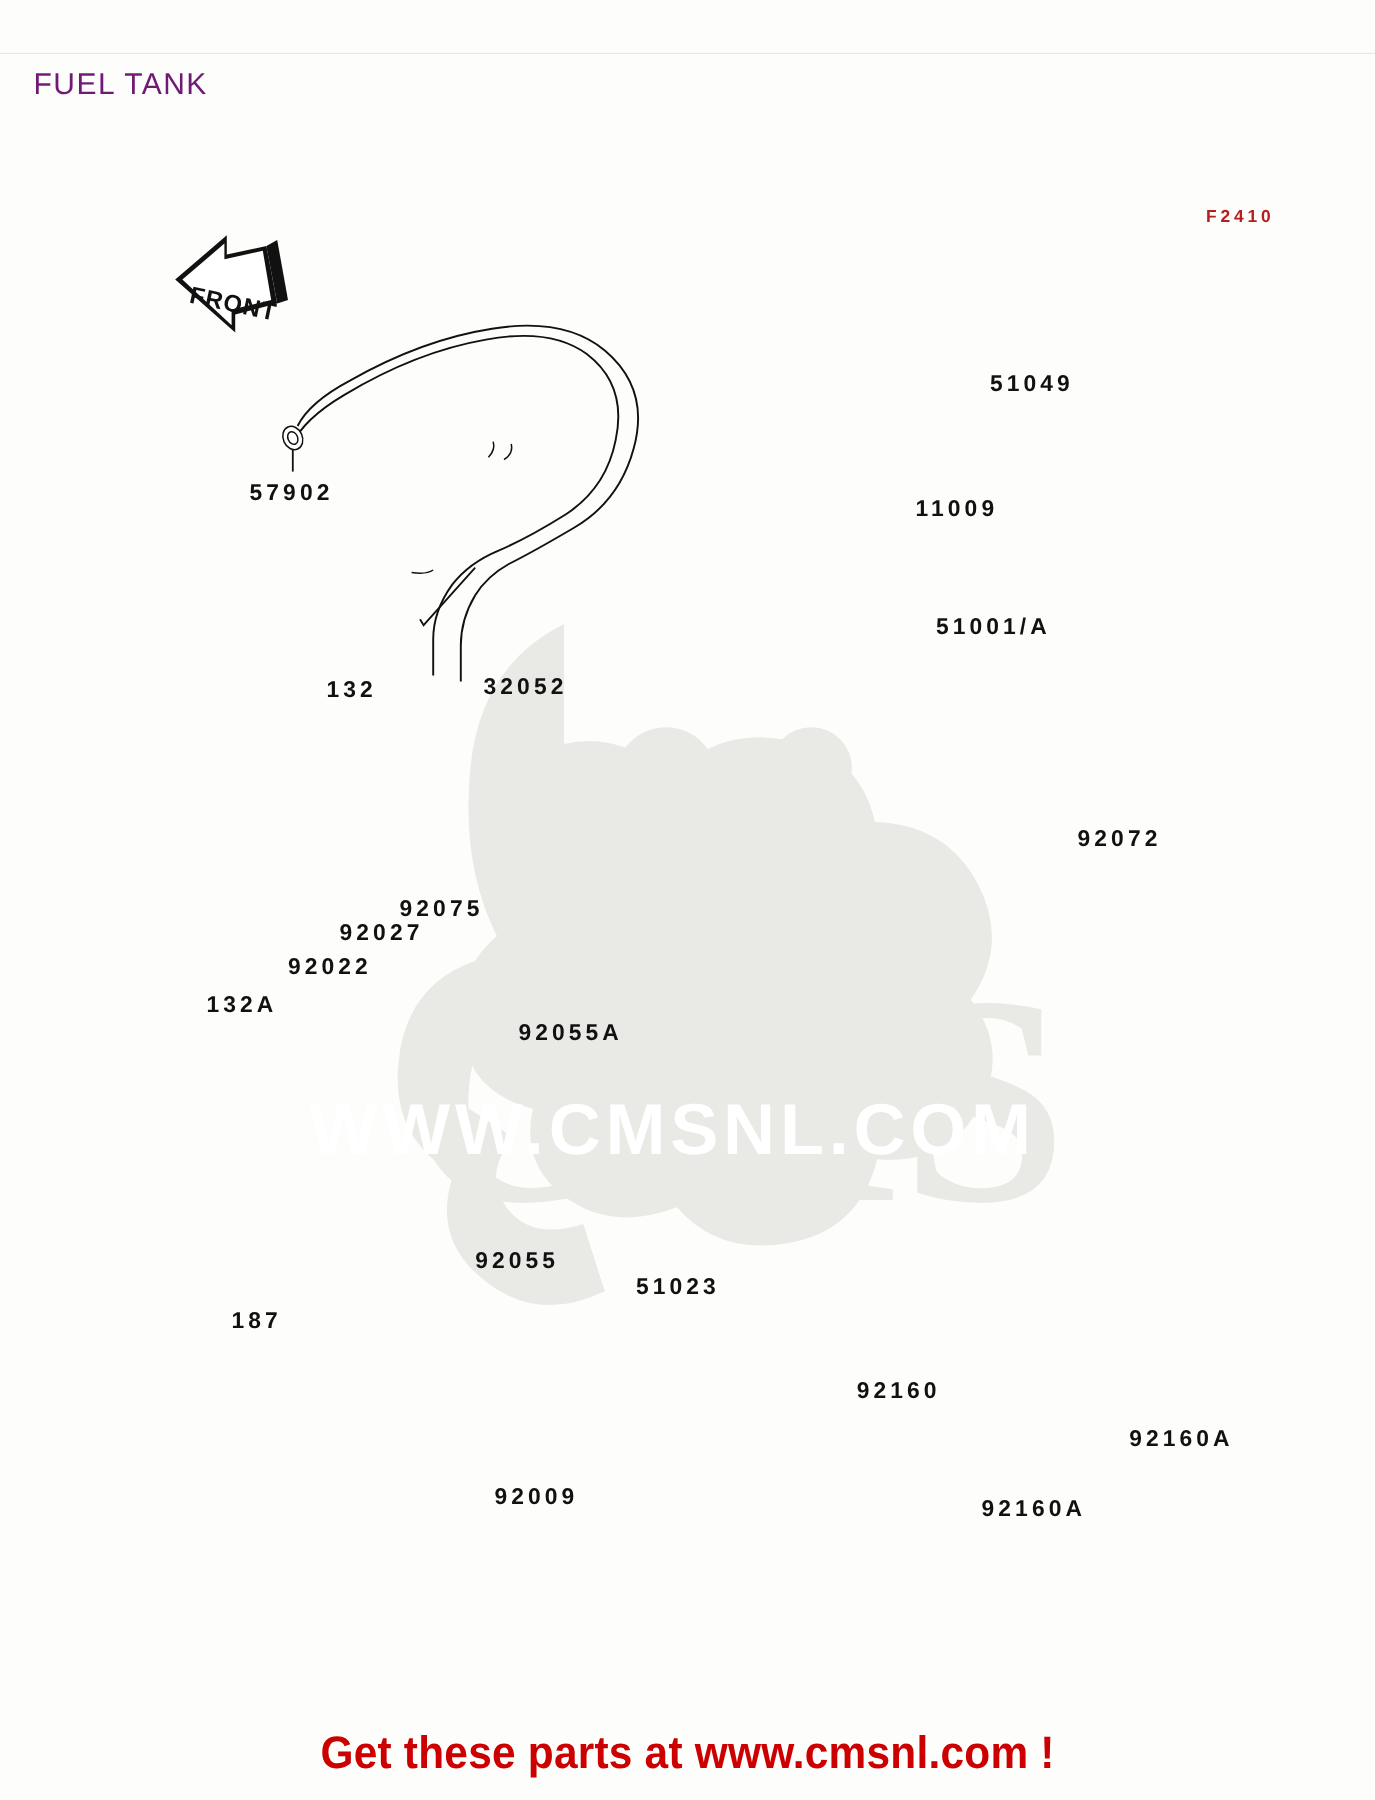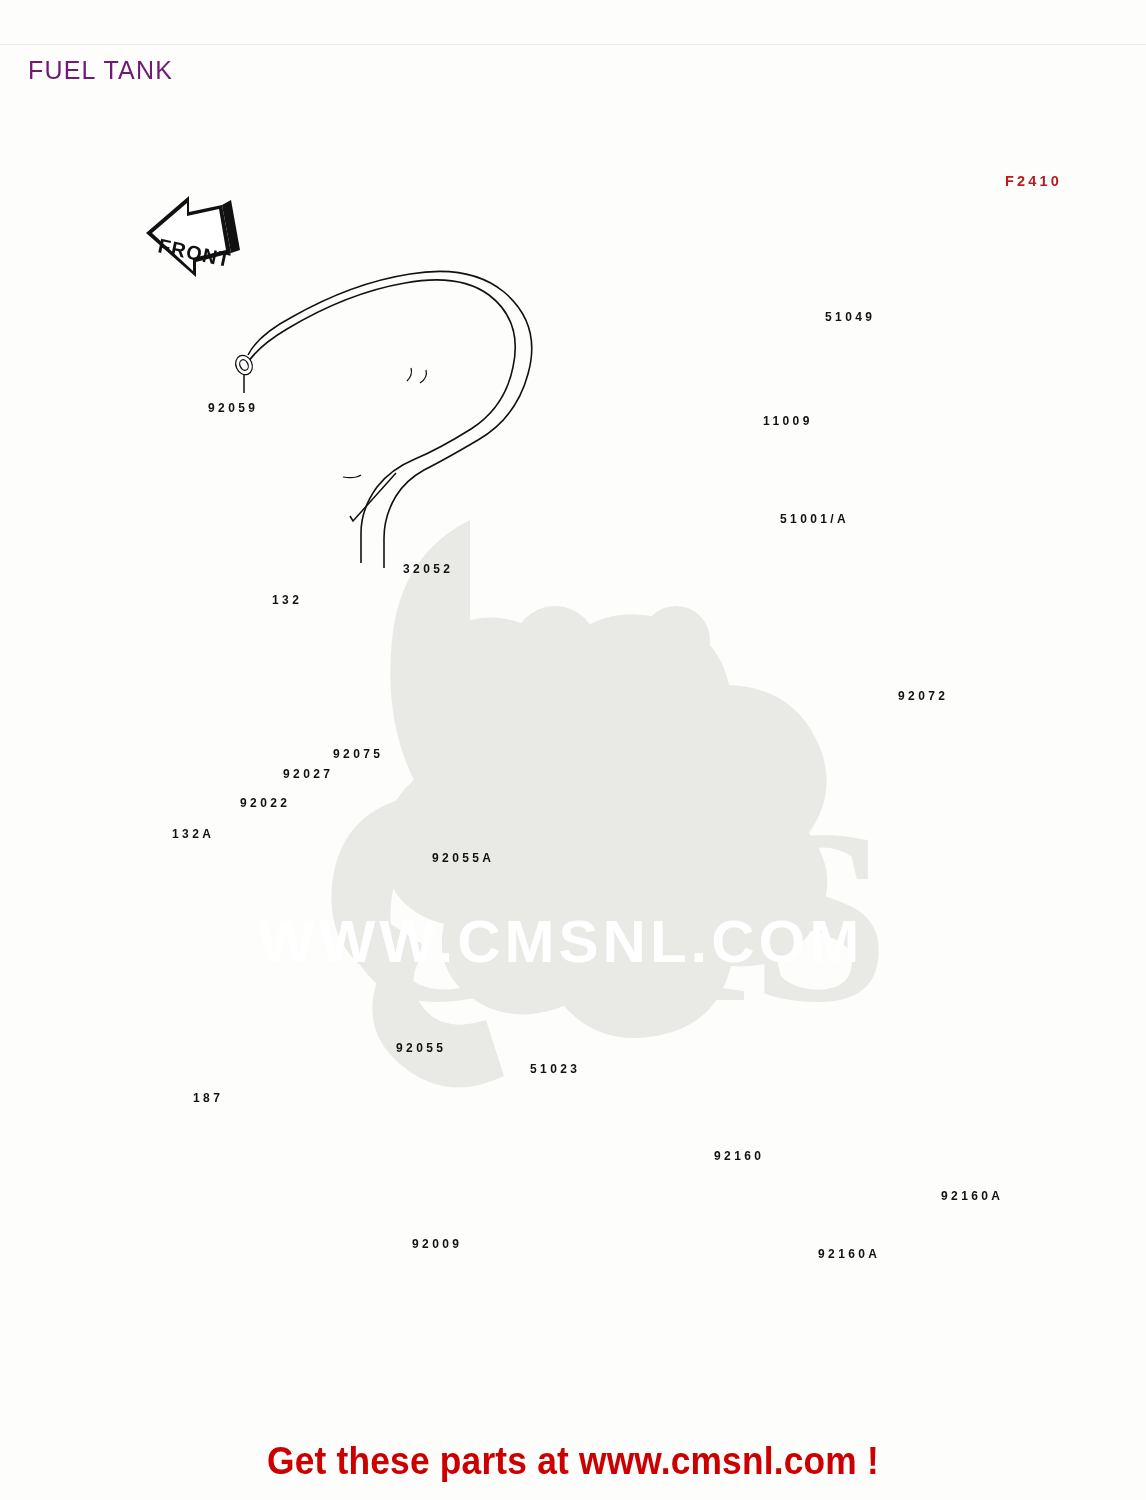--- a/index.html
+++ b/index.html
@@ -22,21 +22,21 @@
 
   .figcode{
     position:absolute;left:1005px;top:173px;
     font-size:14.5px;color:#b91c1c;letter-spacing:3.2px;font-weight:bold;
     font-family:"Liberation Sans","DejaVu Sans",sans-serif;white-space:nowrap;
   }
 
   
   .lab{
     position:absolute;
-    font-size:12px;color:#111;letter-spacing:3.4px;font-weight:bold;
+    font-size:19px;color:#111;letter-spacing:3.4px;font-weight:bold;
     font-family:"Liberation Sans","DejaVu Sans",sans-serif;
     white-space:nowrap;line-height:1;
   }
 
   
   .footer{
     position:absolute;left:0;top:1440px;width:1146px;text-align:center;
     font-size:38px;font-weight:bold;color:#cc0000;
     letter-spacing:0.2px;
     font-family:"Liberation Sans Narrow","Liberation Sans","DejaVu Sans",sans-serif;
@@ -401,26 +401,26 @@
       <path class="ln" d="M976 1110 l0 52">
       <path class="ln-t" d="M950 1134 l28 -26 M960 1134 l28 -26 M970 1134 l28 -26
                              M980 1134 l28 -26">
       <path class="ln-t" d="M950 1134 l0 24 M960 1134 l0 24 M970 1134 l0 24 M980 1134 l0 24">
       <path class="leader" d="M972 1162 L972 1182">
     </path></path></path></path></path></path></g>
 
   
 
   
-  <div class="lab" style="left:208px;top:402px;">92059</div>
+  <div class="lab" style="left:208px;top:402px;">57902</div>
   <div class="lab" style="left:825px;top:311px;">51049</div>
   <div class="lab" style="left:747px;top:415px;margin-left:16px;">11009</div>
   <div class="lab" style="left:748px;top:513px;margin-left:32px;">51001/A</div>
   <div class="lab" style="left:898px;top:690px;">92072</div>
-  <div class="lab" style="left:272px;top:594px;text-align:right;">132</div>
+  <div class="lab" style="left:272px;top:566px;text-align:right;">132</div>
   <div class="lab" style="left:403px;top:563px;">32052</div>
   <div class="lab" style="left:333px;top:748px;">92075</div>
   <div class="lab" style="left:283px;top:768px;">92027</div>
   <div class="lab" style="left:240px;top:797px;">92022</div>
   <div class="lab" style="left:172px;top:828px;">132A</div>
   <div class="lab" style="left:396px;top:852px;margin-left:36px;">92055A</div>
   <div class="lab" style="left:396px;top:1042px;">92055</div>
   <div class="lab" style="left:412px;top:1238px;">92009</div>
   <div class="lab" style="left:530px;top:1063px;">51023</div>
   <div class="lab" style="left:193px;top:1092px;">187</div>

